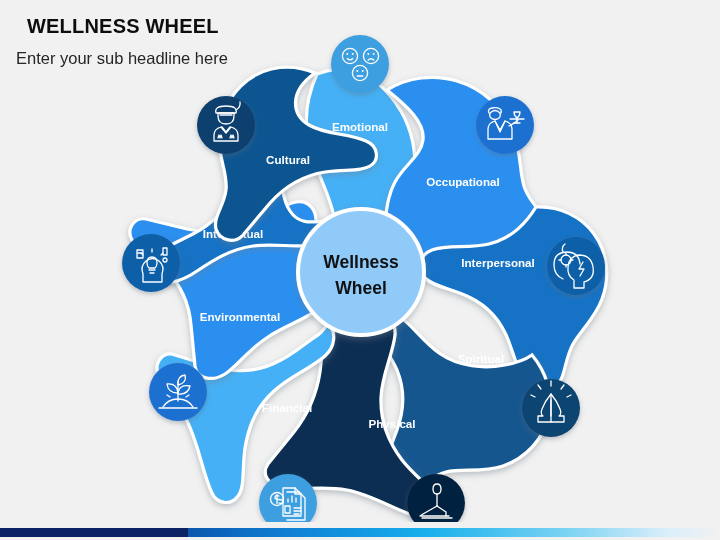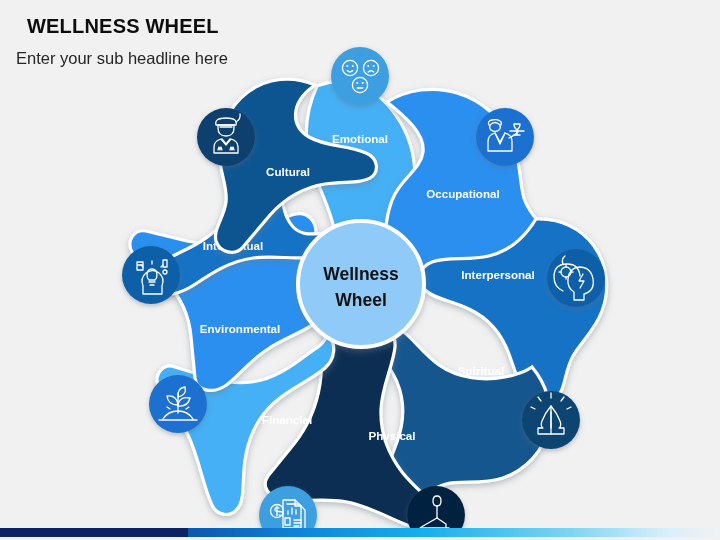--- a/index.html
+++ b/index.html
@@ -35,21 +35,21 @@
     position: absolute;
     left: 16px;
     top: 49px;
     font-size: 16.5px;
     font-weight: normal;
     color: #262626;
   }
   #wheel-wrap {
     position: absolute;
     left: 85px;
-    top: 34px;
+    top: 22px;
     width: 560px;
     height: 500px;
     text-align: right;
   }
   #wheel {
     display: block;
     width: 560px;
     height: 500px;
   }
   .petal-label {

